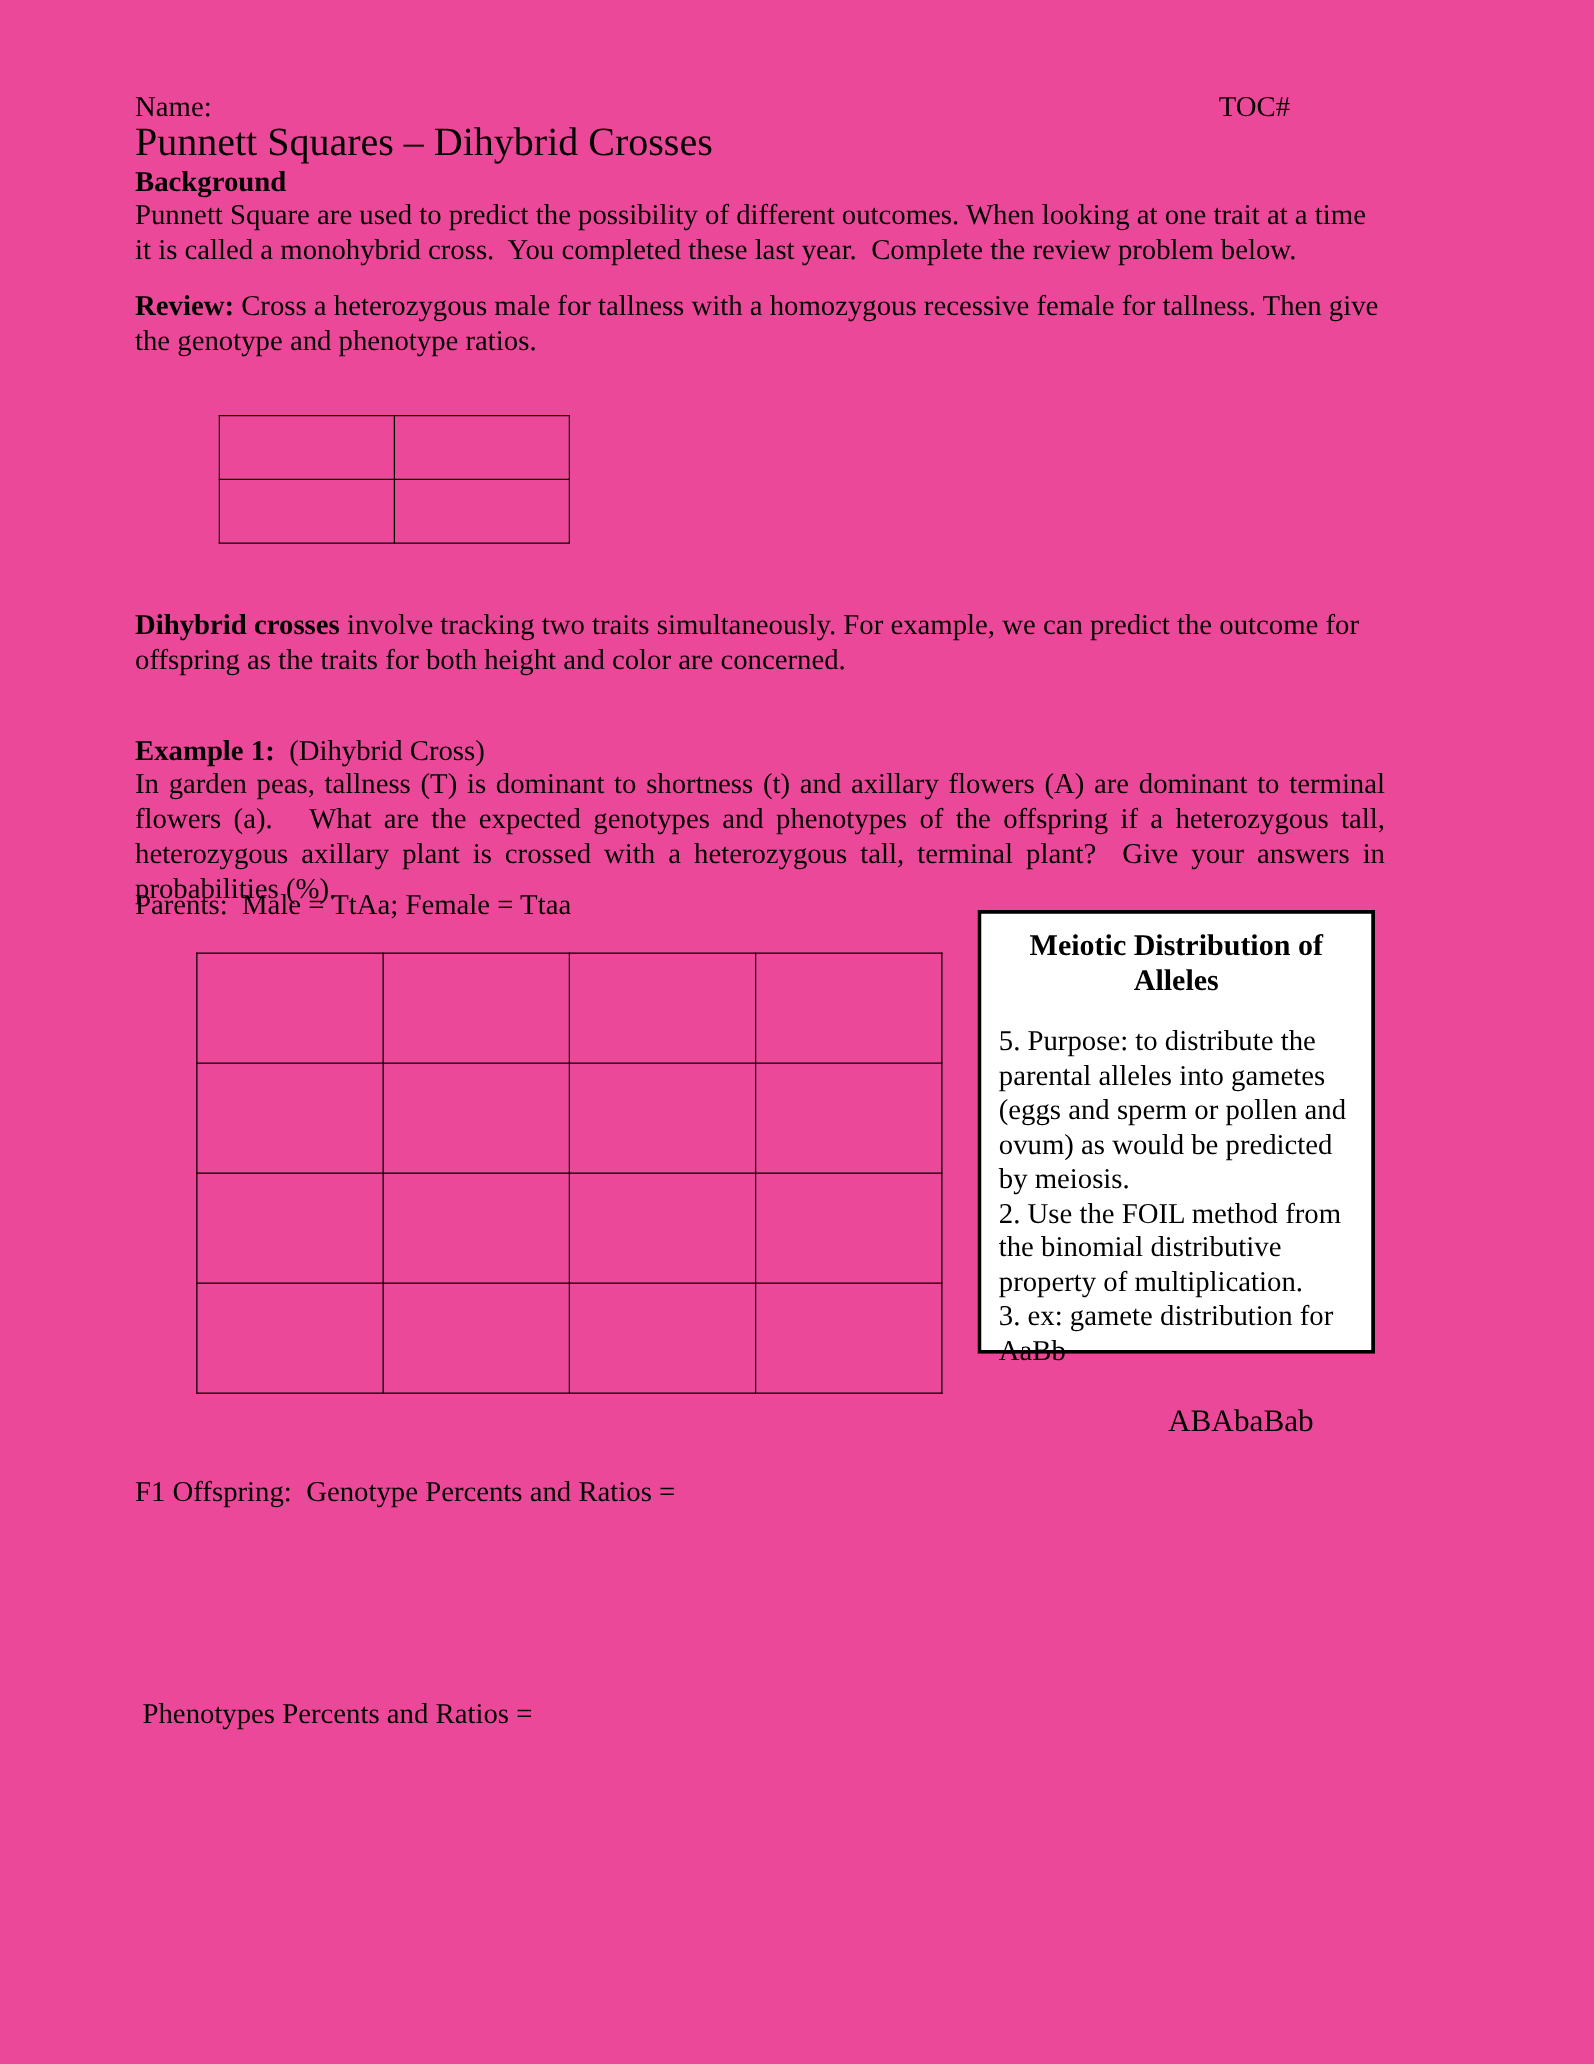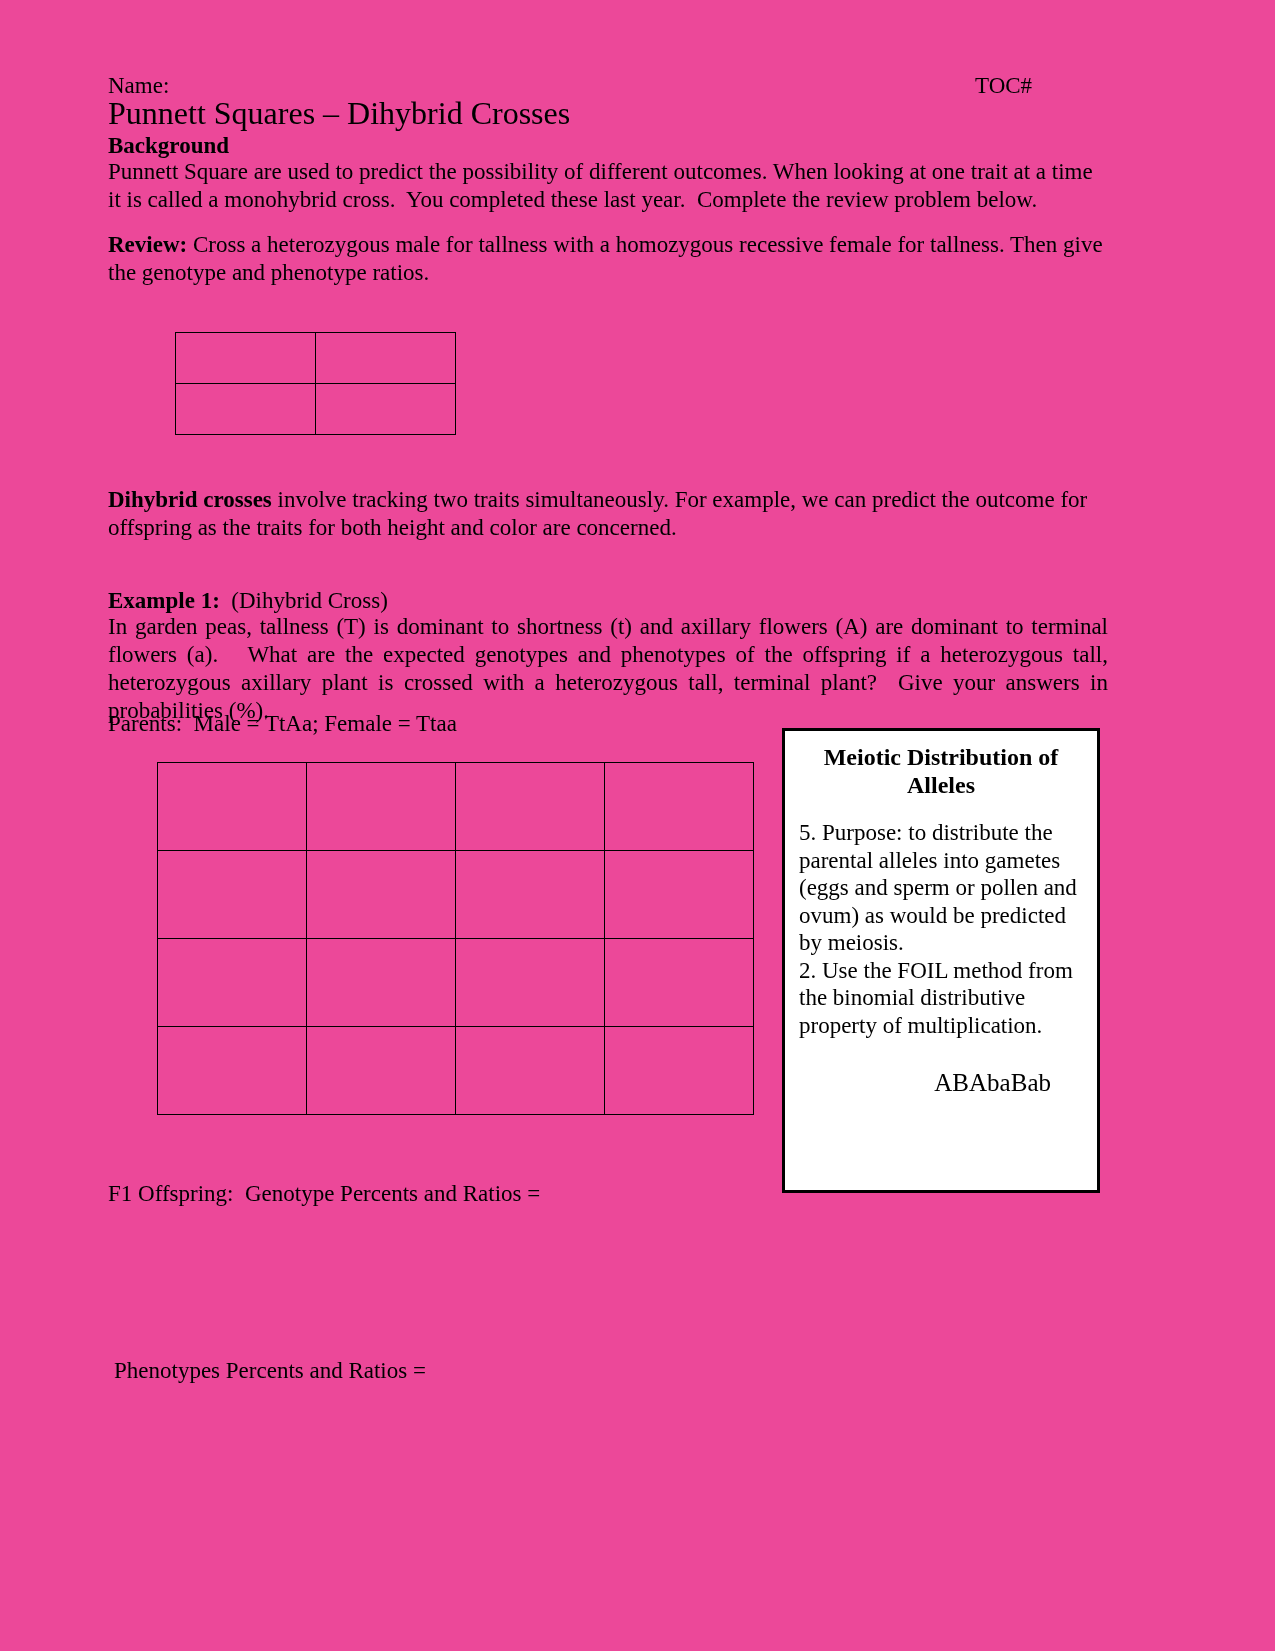--- a/index.html
+++ b/index.html
@@ -112,24 +112,25 @@
     </tr>
     <tr>
       <td></td>
       <td></td>
       <td></td>
       <td></td>
     </tr>
   </tbody>
     </table>
 
-  <div class="abs sidebox" style="top:728px; left:782px; width:318px; height:465px;">
+  <div class="abs sidebox" style="top:728px; left:782px; width:318px; height:355px;">
     <div class="boxtitle b">Meiotic Distribution of Alleles</div>
     <div class="boxitem pre">5. Purpose: to distribute the parental alleles into gametes (eggs and sperm or pollen and ovum) as would be predicted by meiosis.</div>
     <div class="boxitem pre">2. Use the FOIL method from the binomial distributive property of multiplication.</div>
+    <div class="boxitem pre">3. ex: gamete distribution for AaBb</div>
     <div class="gametes">
       <span>AB</span>
       <span>Ab</span>
       <span>aB</span>
       <span>ab</span>
     </div>
   </div>
 
   <div class="abs pre" style="top:1180px; left:108px;">F1 Offspring:  Genotype Percents and Ratios =</div>
   <div class="abs pre" style="top:1357px; left:114px;">Phenotypes Percents and Ratios =</div>

